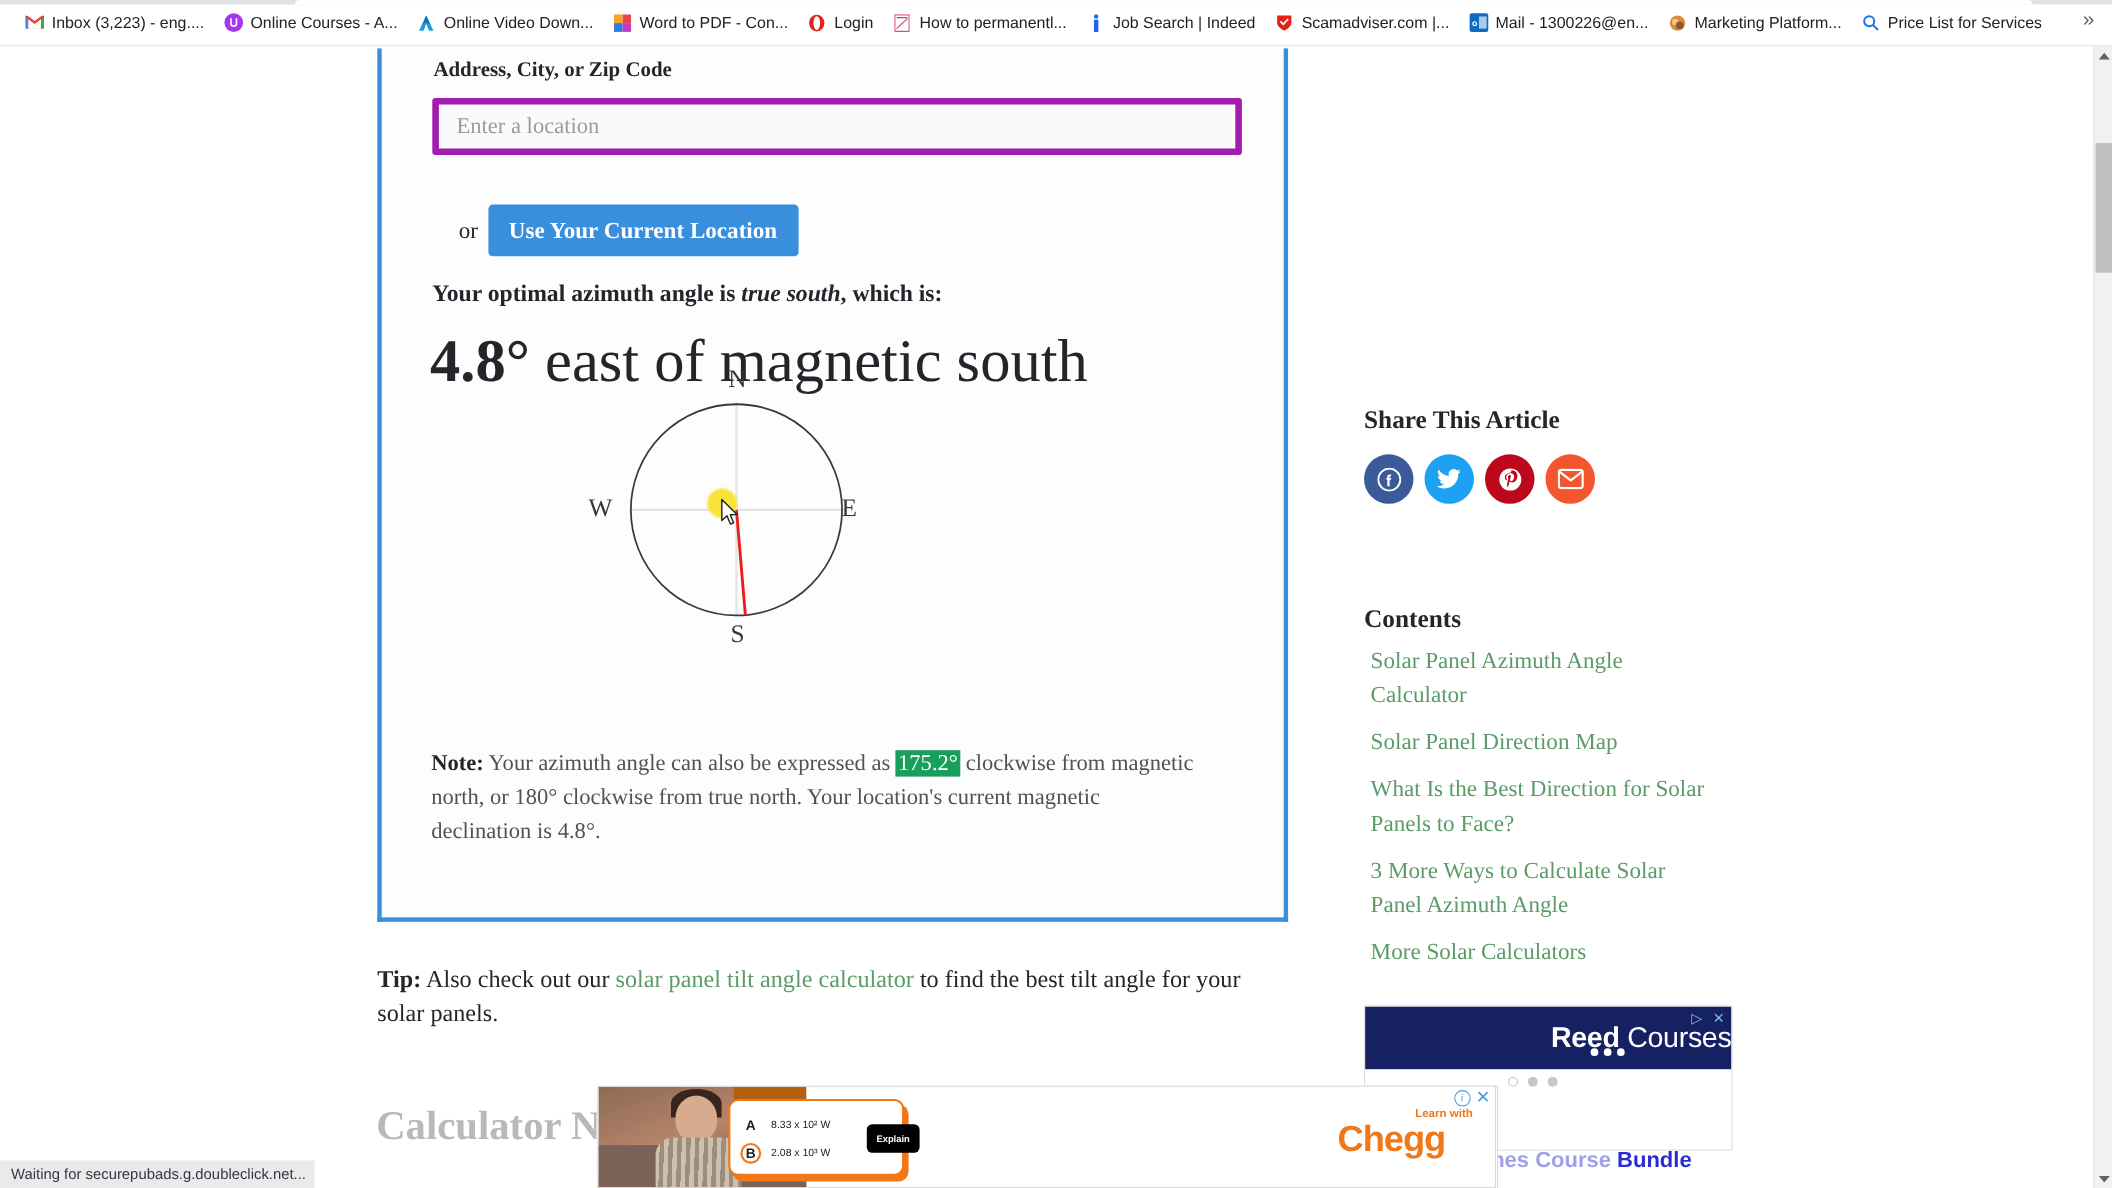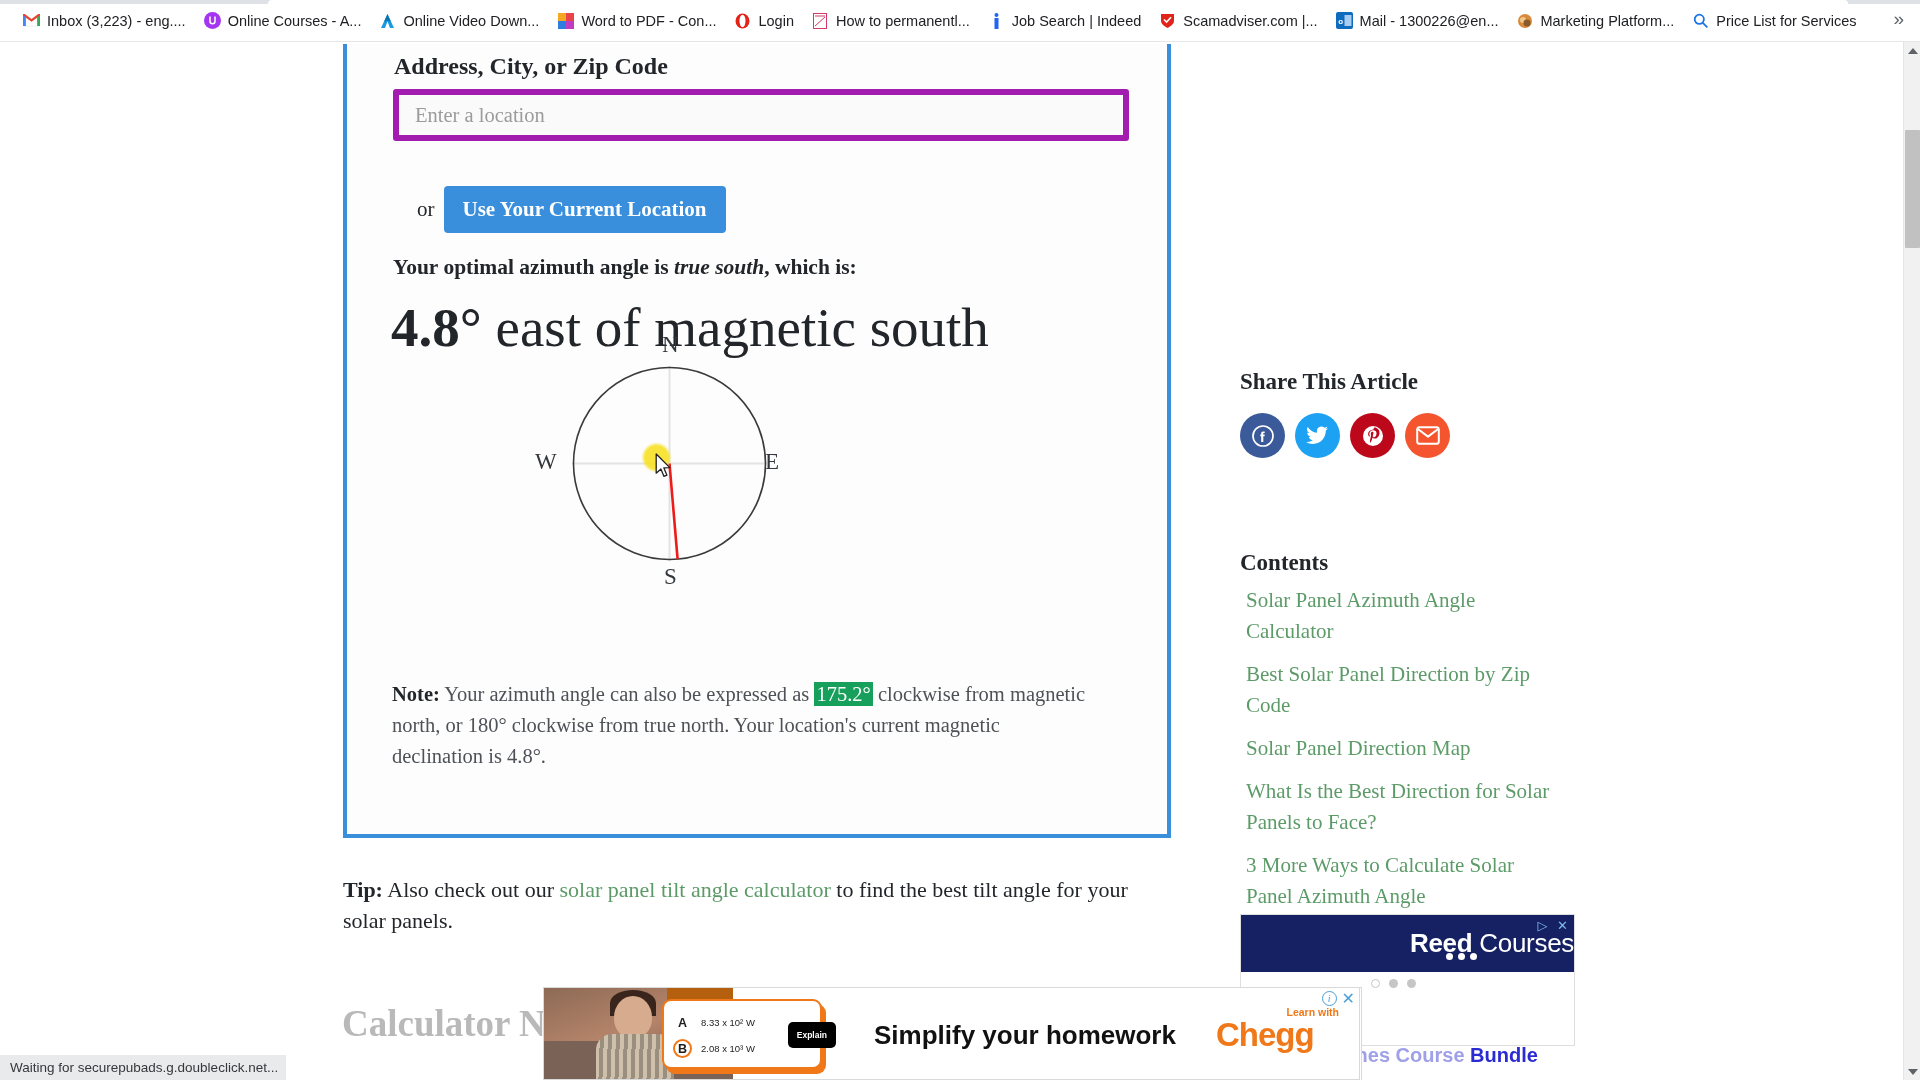--- a/index.html
+++ b/index.html
@@ -55,21 +55,21 @@
   
   #calculator-card {
     position: absolute; left: 343px; top: 2px;
     width: 828px; height: 794px;
     background: #fdfdfd;
     border: 4px solid #3a8fdd;
     border-top: none;
   }
   .field-label {
     font-family: "Liberation Serif", serif;
-    font-weight: bold; font-size: 24px; color: #22262a;
+    font-weight: bold; font-size: 19px; color: #22262a;
     position: absolute; left: 47px; top: 9px;
   }
   #location-input {
     position: absolute; left: 46px; top: 45px;
     width: 736px; height: 52px;
     background: #fafafa;
     border: 6px solid #a21caf; border-radius: 3px;
     font-family: "Liberation Serif", serif;
     font-size: 20.5px; color: #9b9b9b;
     padding: 0 16px;
@@ -610,21 +610,20 @@
             <rect x="1.2" y="1.2" width="21.6" height="16.6" rx="2.4" fill="none" stroke="#fff" stroke-width="2"></rect>
             <path d="M2.2 3.2L12 10.6l9.8-7.4" fill="none" stroke="#fff" stroke-width="2" stroke-linecap="round" stroke-linejoin="round"></path>
           </svg>
       </div>
     </div>
 
     <div class="side-heading" id="contents-heading">Contents</div>
 
     <ul id="contents-list">
       <li><a href="#">Solar Panel Azimuth Angle Calculator</a></li>
-      <li><a href="#">Best Solar Panel Direction by Zip Code</a></li>
       <li><a href="#">Solar Panel Direction Map</a></li>
       <li><a href="#">What Is the Best Direction for Solar Panels to Face?</a></li>
       <li><a href="#">3 More Ways to Calculate Solar Panel Azimuth Angle</a></li>
       <li><a href="#">More Solar Calculators</a></li>
     </ul>
   </div>
 
   <div id="reed-ad">
     <div id="reed-banner">
       <div id="reed-logo-wrap">
@@ -674,21 +673,20 @@
       <div class="chegg-row" id="chegg-row-a">
         <span class="chegg-key">A</span>
         <span class="chegg-val">8.33 x 10² W</span>
       </div>
       <div class="chegg-row" id="chegg-row-b">
         <span class="chegg-key circled">B</span>
         <span class="chegg-val">2.08 x 10³ W</span>
       </div>
       <div id="chegg-explain">Explain</div>
     </div>
-    <div id="chegg-headline">Simplify your homework</div>
     <div id="chegg-logo-wrap">
       <div id="chegg-learn">Learn with</div>
       <div id="chegg-logo">Chegg</div>
     </div>
     <div id="chegg-adchoice">
       <span class="adc-i">i</span>
       <span class="adc-x">✕</span>
     </div>
   </div>
 

